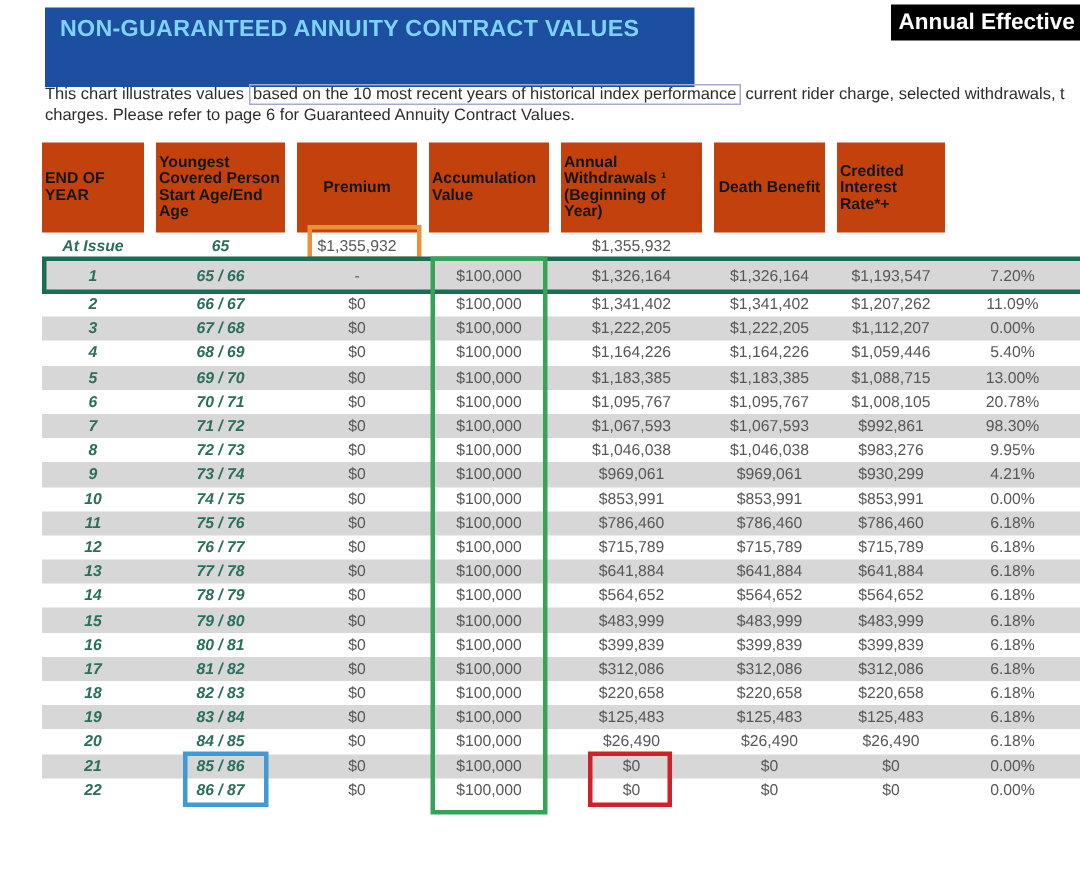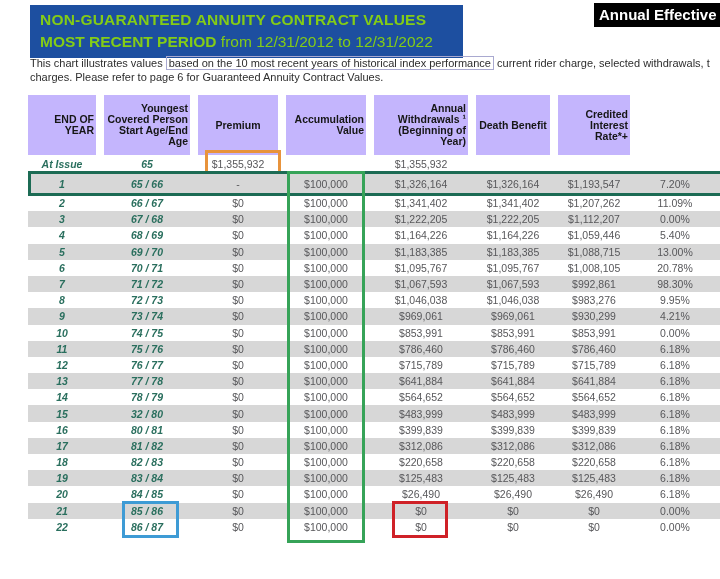--- a/index.html
+++ b/index.html
@@ -3,21 +3,21 @@
 <meta charset="utf-8">
 <style>
   html,body{margin:0;padding:0;}
   body{
     width:720px;height:579px;position:relative;overflow:hidden;
     background:#ffffff;font-family:"Liberation Sans", sans-serif;
   }
   
   .banner{
     position:absolute;left:30px;top:5px;width:433px;height:53px;
-    background:#1d4fa0;color:#84cc16;box-sizing:border-box;padding:5px 0 0 10px;
+    background:#1d4fa0;color:#7dd3fc;box-sizing:border-box;padding:5px 0 0 10px;
   }
   .banner .l1{font-weight:bold;font-size:15.5px;letter-spacing:.2px;line-height:20px;}
   .banner .l2{font-size:15.5px;line-height:20px;margin-top:2px;}
   .banner .l2 .b{font-weight:bold;}
   
   .corner{
     position:absolute;left:594px;top:3px;width:130px;height:24px;background:#000;
     color:#fff;font-weight:bold;font-size:15px;line-height:24px;padding-left:5px;
     white-space:nowrap;overflow:hidden;box-sizing:border-box;
   }
@@ -29,22 +29,22 @@
   .intro .line1{white-space:nowrap;overflow:hidden;width:690px;}
   .intro .boxed{border:1px solid #a9a9d0;padding:0 2px;}
   
   .tbl{position:absolute;left:28px;top:95px;width:700px;}
   .grid-row{
     display:grid;
     grid-template-columns:68px 86px 80px 80px 94px 74px 72px 74px;
     column-gap:8px;
   }
   .hdr .cell{
-    background:#c4b5fd;height:60px;display:flex;align-items:center;justify-content:center;
-    text-align:right;font-weight:bold;font-size:10.5px;line-height:11px;color:#161616;
+    background:#c2410c;height:60px;display:flex;align-items:center;justify-content:center;
+    text-align:left;font-weight:bold;font-size:10.5px;line-height:11px;color:#161616;
     padding:1px 2px;box-sizing:border-box;
   }
   .body-row{align-items:center;height:16.2px;}
   .body-row .cell{
     text-align:center;font-size:10.5px;color:#57575a;overflow:hidden;white-space:nowrap;
   }
   .body-row .teal{color:#2a6f5e;font-weight:bold;font-style:italic;}
   .row-atissue{height:17px;background:#fff;}
   .row-first{height:23px;}
   .stripe{background:#d7d7d7;}
@@ -54,23 +54,20 @@
   .ann-green {left:287px;top:171px;width:78px; height:372px;border:3px solid #36a358;}
   .ann-orange{left:205px;top:150px;width:76px; height:24px; border:3px solid #e8933c;}
   .ann-blue  {left:122px;top:501px;width:57px; height:37px; border:3px solid #3e9bd5;}
   .ann-red   {left:392px;top:501px;width:56px; height:37px; border:3px solid #cf2127;}
 </style>
 </head>
 <body>
 
 <div class="banner">
   <div class="l1">NON-GUARANTEED ANNUITY CONTRACT VALUES</div>
-  <div class="l2">
-    <span class="b">MOST RECENT PERIOD</span><span> from 12/31/2012 to 12/31/2022</span>
-  </div>
 </div>
 
 <div class="corner">Annual Effective</div>
 
 <div class="intro">
   <div class="line1">
     <span>This chart illustrates values </span><span class="boxed">based on the 10 most recent years of historical index performance</span><span> current rider charge, selected withdrawals, t</span>
   </div>
   <div class="line2">charges. Please refer to page 6 for Guaranteed Annuity Contract Values.</div>
 </div>
@@ -233,21 +230,21 @@
         <div class="cell teal">78 / 79</div>
         <div class="cell">$0</div>
         <div class="cell">$100,000</div>
         <div class="cell">$564,652</div>
         <div class="cell">$564,652</div>
         <div class="cell">$564,652</div>
         <div class="cell">6.18%</div>
       </div>
       <div class="grid-row body-row stripe">
         <div class="cell teal">15</div>
-        <div class="cell teal">32 / 80</div>
+        <div class="cell teal">79 / 80</div>
         <div class="cell">$0</div>
         <div class="cell">$100,000</div>
         <div class="cell">$483,999</div>
         <div class="cell">$483,999</div>
         <div class="cell">$483,999</div>
         <div class="cell">6.18%</div>
       </div>
       <div class="grid-row body-row">
         <div class="cell teal">16</div>
         <div class="cell teal">80 / 81</div>

